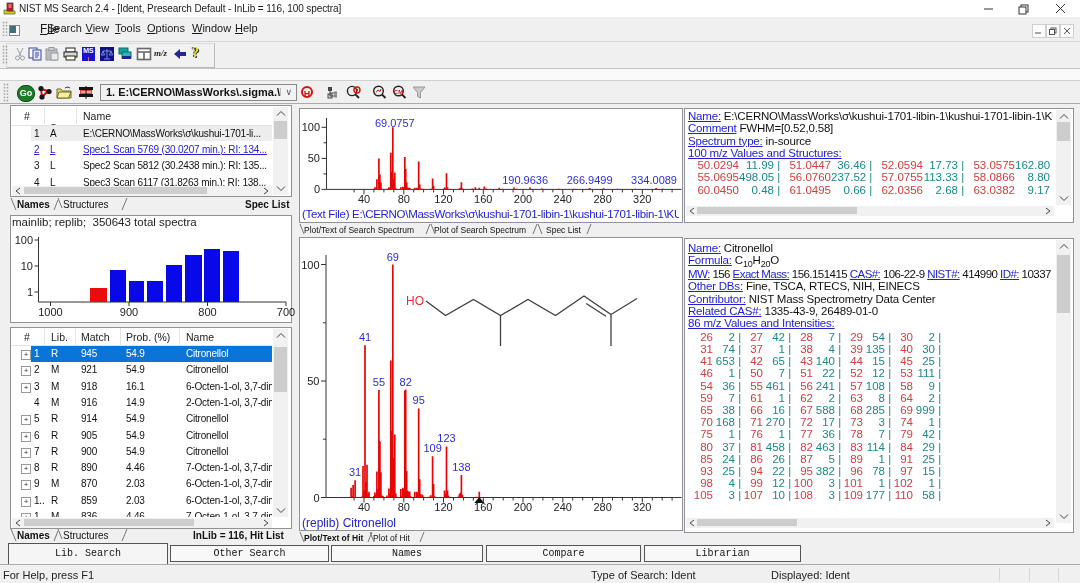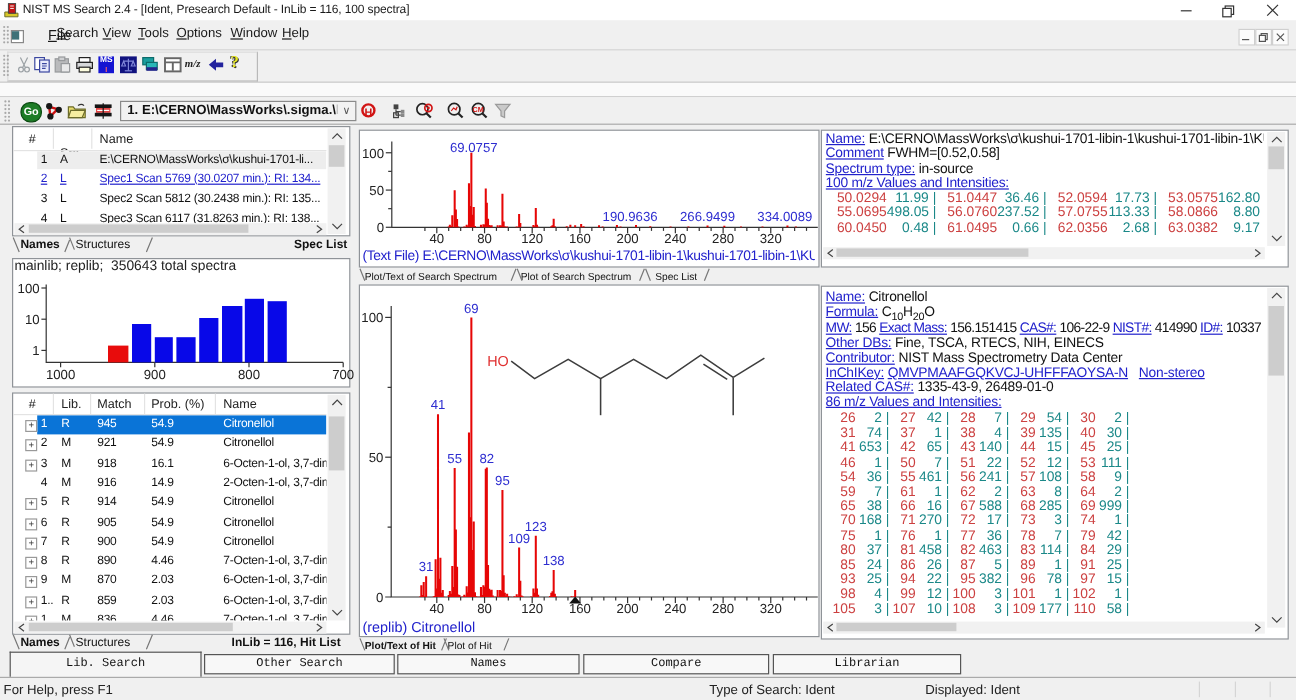--- a/index.html
+++ b/index.html
@@ -509,21 +509,21 @@
 <div class="abs" style="left:304px;top:533px;font-size:8.5px;font-weight:bold;color:#111">Plot/Text of Hit</div>
 <div class="abs" style="left:373px;top:533px;font-size:8.5px;color:#111">Plot of Hit</div>
 <svg class="abs" style="left:299px;top:531px" width="382" height="12">
     <path d="M1 1 l4 10 M69 11 l4 -10 M71 1 l4 10 M121 11 l4 -10" stroke="#777" fill="none"></path>
   </svg>
 <div class="panel" style="left:684px;top:108px;width:388px;height:113px"></div>
 <div class="abs" style="left:688px;top:110px;width:365px;height:95px;overflow:hidden;font-size:11.5px;letter-spacing:-0.2px;line-height:12.25px;white-space:nowrap">
     <div><span class="lnk">Name:</span> E:\CERNO\MassWorks\σ\kushui-1701-libin-1\kushui-1701-libin-1\KUSHUI-1701</div>
     <div><span class="lnk">Comment</span> FWHM=[0.52,0.58]</div>
     <div><span class="lnk">Spectrum type:</span> in-source</div>
-    <div><span class="lnk">100 m/z Values and Intensities:</span></div>
+    <div><span class="lnk">100 m/z Values and Structures:</span></div>
     <div style="padding-left:7px"><span class="g5"><span class="mz" style="width:44px">50.0294</span><span class="it" style="width:35px">11.99</span><span class="sep"> |</span></span><span class="g5"><span class="mz" style="width:44px">51.0447</span><span class="it" style="width:35px">36.46</span><span class="sep"> |</span></span><span class="g5"><span class="mz" style="width:44px">52.0594</span><span class="it" style="width:35px">17.73</span><span class="sep"> |</span></span><span class="g5"><span class="mz" style="width:44px">53.0575</span><span class="it" style="width:35px">162.80</span><span class="sep"> |</span></span></div>
     <div style="padding-left:7px"><span class="g5"><span class="mz" style="width:44px">55.0695</span><span class="it" style="width:35px">498.05</span><span class="sep"> |</span></span><span class="g5"><span class="mz" style="width:44px">56.0760</span><span class="it" style="width:35px">237.52</span><span class="sep"> |</span></span><span class="g5"><span class="mz" style="width:44px">57.0755</span><span class="it" style="width:35px">113.33</span><span class="sep"> |</span></span><span class="g5"><span class="mz" style="width:44px">58.0866</span><span class="it" style="width:35px">8.80</span><span class="sep"> |</span></span></div>
     <div style="padding-left:7px"><span class="g5"><span class="mz" style="width:44px">60.0450</span><span class="it" style="width:35px">0.48</span><span class="sep"> |</span></span><span class="g5"><span class="mz" style="width:44px">61.0495</span><span class="it" style="width:35px">0.66</span><span class="sep"> |</span></span><span class="g5"><span class="mz" style="width:44px">62.0356</span><span class="it" style="width:35px">2.68</span><span class="sep"> |</span></span><span class="g5"><span class="mz" style="width:44px">63.0382</span><span class="it" style="width:35px">9.17</span><span class="sep"> |</span></span></div>
   </div>
 <div class="abs sbt" style="left:1056px;top:110px;width:15px;height:95px"></div>
 <svg class="abs" style="left:1059px;top:113px" width="10" height="7">
     <path d="M1 5.5 L5 1.5 L9 5.5" stroke="#444" fill="none"></path>
   </svg>
 <svg class="abs" style="left:1059px;top:195px" width="10" height="7">
     <path d="M1 1.5 L5 5.5 L9 1.5" stroke="#444" fill="none"></path>
@@ -537,21 +537,20 @@
     <path d="M1 1 L5 4 L1 7" stroke="#444" fill="none"></path>
   </svg>
 <div class="abs sbh" style="left:697px;top:207px;width:160px;height:7px"></div>
 <div class="panel" style="left:684px;top:238px;width:388px;height:293px"></div>
 <div class="abs" style="left:688px;top:242px;width:365px;height:275px;overflow:hidden;font-size:11.5px;letter-spacing:-0.2px;line-height:12.2px;white-space:nowrap">
     <div><span class="lnk">Name:</span> Citronellol</div>
     <div style="height:14px"><span class="lnk">Formula:</span> C<sub style="font-size:9px">10</sub>H<sub style="font-size:9px">20</sub>O</div>
     <div style="letter-spacing:-0.55px"><span class="lnk">MW:</span> 156 <span class="lnk">Exact Mass:</span> 156.151415 <span class="lnk">CAS#:</span> 106-22-9 <span class="lnk">NIST#:</span> 414990 <span class="lnk">ID#:</span> 10337  replib</div>
     <div><span class="lnk">Other DBs:</span> Fine, TSCA, RTECS, NIH, EINECS</div>
     <div><span class="lnk">Contributor:</span> NIST Mass Spectrometry Data Center</div>
-    <div><span class="lnk">InChIKey:</span> <span class="lnk">QMVPMAAFGQKVCJ-UHFFFAOYSA-N</span>&nbsp;&nbsp; <span class="lnk">Non-stereo</span></div>
     <div><span class="lnk">Related CAS#:</span> 1335-43-9, 26489-01-0</div>
     <div><span class="lnk">86 m/z Values and Intensities:</span></div>
     <div style="padding-left:5px;margin-top:1.5px"><span class="g2"><span class="mz" style="width:20px">26</span><span class="it" style="width:22px">2</span><span class="sep"> |</span></span><span class="g2"><span class="mz" style="width:20px">27</span><span class="it" style="width:22px">42</span><span class="sep"> |</span></span><span class="g2"><span class="mz" style="width:20px">28</span><span class="it" style="width:22px">7</span><span class="sep"> |</span></span><span class="g2"><span class="mz" style="width:20px">29</span><span class="it" style="width:22px">54</span><span class="sep"> |</span></span><span class="g2"><span class="mz" style="width:20px">30</span><span class="it" style="width:22px">2</span><span class="sep"> |</span></span></div>
     <div style="padding-left:5px"><span class="g2"><span class="mz" style="width:20px">31</span><span class="it" style="width:22px">74</span><span class="sep"> |</span></span><span class="g2"><span class="mz" style="width:20px">37</span><span class="it" style="width:22px">1</span><span class="sep"> |</span></span><span class="g2"><span class="mz" style="width:20px">38</span><span class="it" style="width:22px">4</span><span class="sep"> |</span></span><span class="g2"><span class="mz" style="width:20px">39</span><span class="it" style="width:22px">135</span><span class="sep"> |</span></span><span class="g2"><span class="mz" style="width:20px">40</span><span class="it" style="width:22px">30</span><span class="sep"> |</span></span></div>
     <div style="padding-left:5px"><span class="g2"><span class="mz" style="width:20px">41</span><span class="it" style="width:22px">653</span><span class="sep"> |</span></span><span class="g2"><span class="mz" style="width:20px">42</span><span class="it" style="width:22px">65</span><span class="sep"> |</span></span><span class="g2"><span class="mz" style="width:20px">43</span><span class="it" style="width:22px">140</span><span class="sep"> |</span></span><span class="g2"><span class="mz" style="width:20px">44</span><span class="it" style="width:22px">15</span><span class="sep"> |</span></span><span class="g2"><span class="mz" style="width:20px">45</span><span class="it" style="width:22px">25</span><span class="sep"> |</span></span></div>
     <div style="padding-left:5px"><span class="g2"><span class="mz" style="width:20px">46</span><span class="it" style="width:22px">1</span><span class="sep"> |</span></span><span class="g2"><span class="mz" style="width:20px">50</span><span class="it" style="width:22px">7</span><span class="sep"> |</span></span><span class="g2"><span class="mz" style="width:20px">51</span><span class="it" style="width:22px">22</span><span class="sep"> |</span></span><span class="g2"><span class="mz" style="width:20px">52</span><span class="it" style="width:22px">12</span><span class="sep"> |</span></span><span class="g2"><span class="mz" style="width:20px">53</span><span class="it" style="width:22px">111</span><span class="sep"> |</span></span></div>
     <div style="padding-left:5px"><span class="g2"><span class="mz" style="width:20px">54</span><span class="it" style="width:22px">36</span><span class="sep"> |</span></span><span class="g2"><span class="mz" style="width:20px">55</span><span class="it" style="width:22px">461</span><span class="sep"> |</span></span><span class="g2"><span class="mz" style="width:20px">56</span><span class="it" style="width:22px">241</span><span class="sep"> |</span></span><span class="g2"><span class="mz" style="width:20px">57</span><span class="it" style="width:22px">108</span><span class="sep"> |</span></span><span class="g2"><span class="mz" style="width:20px">58</span><span class="it" style="width:22px">9</span><span class="sep"> |</span></span></div>
     <div style="padding-left:5px"><span class="g2"><span class="mz" style="width:20px">59</span><span class="it" style="width:22px">7</span><span class="sep"> |</span></span><span class="g2"><span class="mz" style="width:20px">61</span><span class="it" style="width:22px">1</span><span class="sep"> |</span></span><span class="g2"><span class="mz" style="width:20px">62</span><span class="it" style="width:22px">2</span><span class="sep"> |</span></span><span class="g2"><span class="mz" style="width:20px">63</span><span class="it" style="width:22px">8</span><span class="sep"> |</span></span><span class="g2"><span class="mz" style="width:20px">64</span><span class="it" style="width:22px">2</span><span class="sep"> |</span></span></div>
     <div style="padding-left:5px"><span class="g2"><span class="mz" style="width:20px">65</span><span class="it" style="width:22px">38</span><span class="sep"> |</span></span><span class="g2"><span class="mz" style="width:20px">66</span><span class="it" style="width:22px">16</span><span class="sep"> |</span></span><span class="g2"><span class="mz" style="width:20px">67</span><span class="it" style="width:22px">588</span><span class="sep"> |</span></span><span class="g2"><span class="mz" style="width:20px">68</span><span class="it" style="width:22px">285</span><span class="sep"> |</span></span><span class="g2"><span class="mz" style="width:20px">69</span><span class="it" style="width:22px">999</span><span class="sep"> |</span></span></div>
     <div style="padding-left:5px"><span class="g2"><span class="mz" style="width:20px">70</span><span class="it" style="width:22px">168</span><span class="sep"> |</span></span><span class="g2"><span class="mz" style="width:20px">71</span><span class="it" style="width:22px">270</span><span class="sep"> |</span></span><span class="g2"><span class="mz" style="width:20px">72</span><span class="it" style="width:22px">17</span><span class="sep"> |</span></span><span class="g2"><span class="mz" style="width:20px">73</span><span class="it" style="width:22px">3</span><span class="sep"> |</span></span><span class="g2"><span class="mz" style="width:20px">74</span><span class="it" style="width:22px">1</span><span class="sep"> |</span></span></div>

